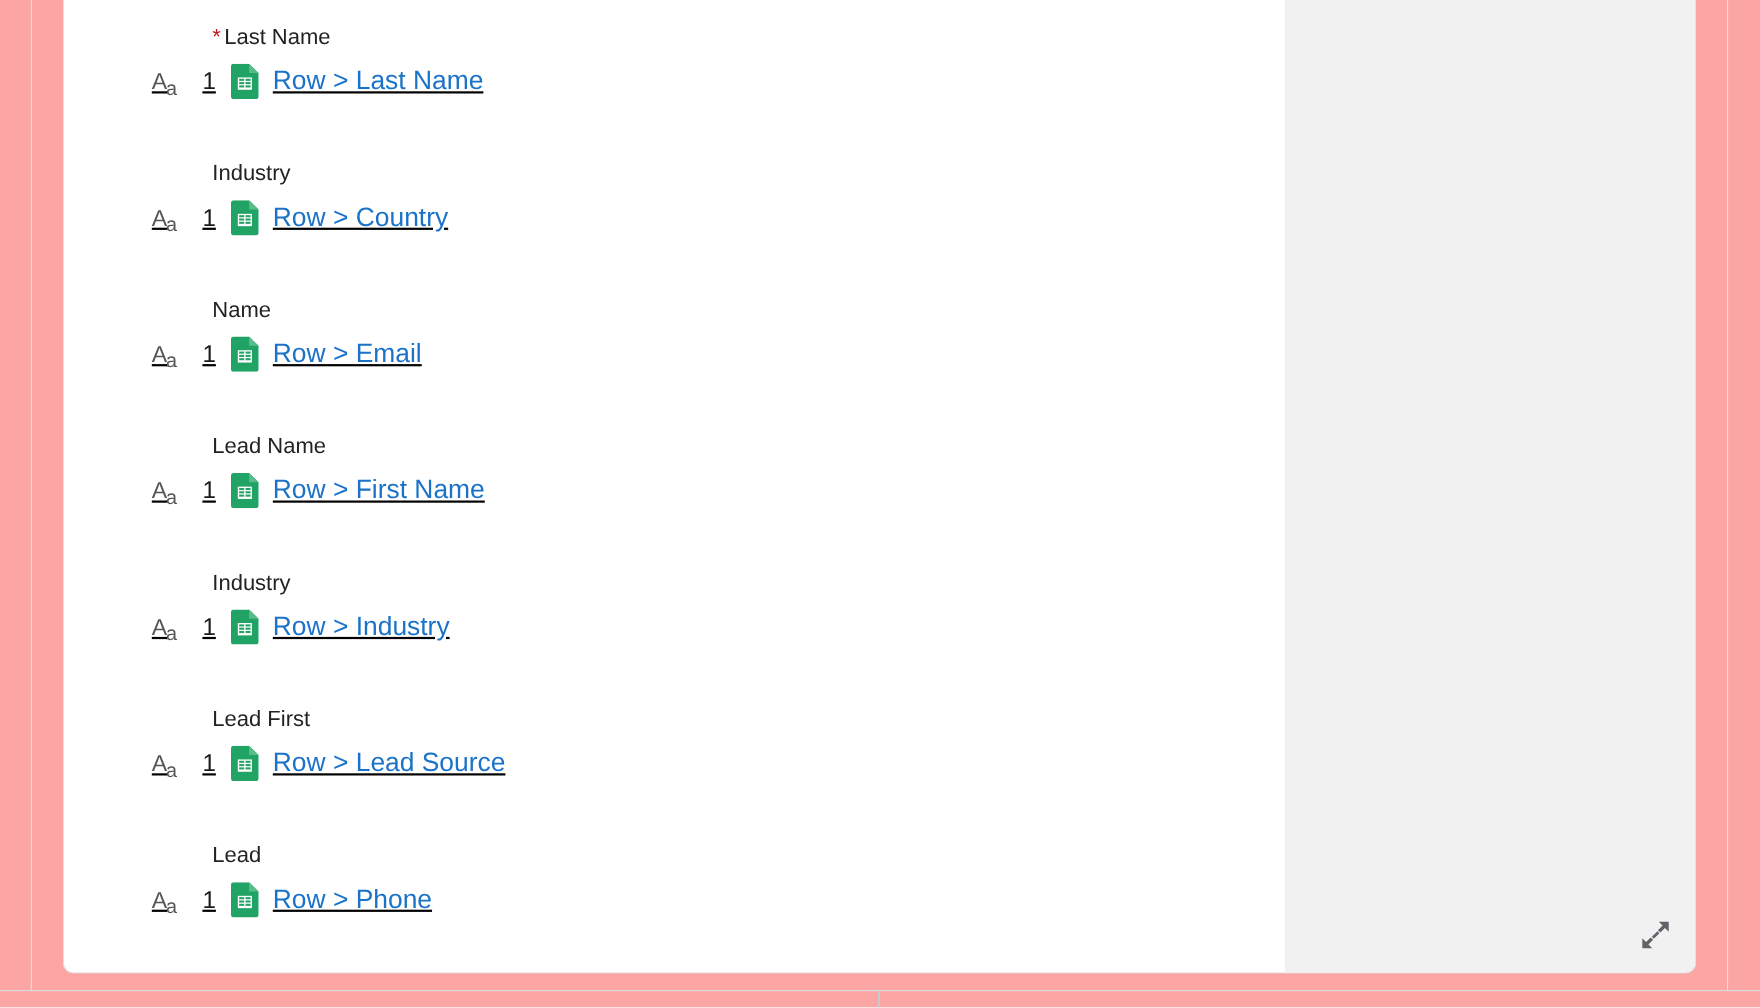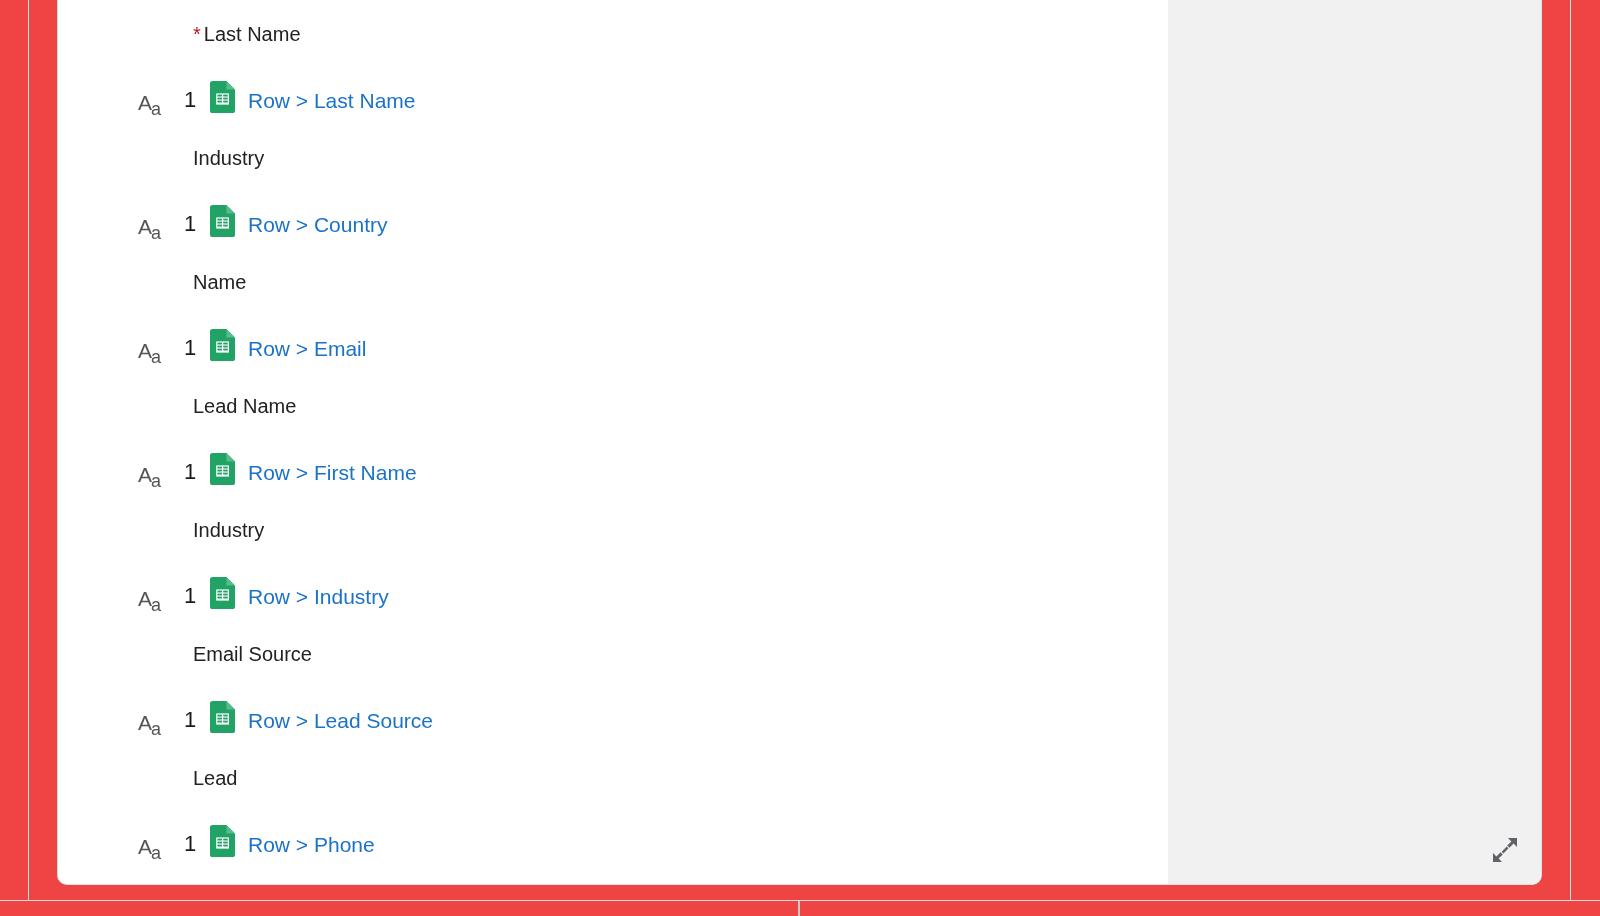--- a/index.html
+++ b/index.html
@@ -11,21 +11,21 @@
     height: 916px;
     overflow: hidden;
     font-family: "Liberation Sans", sans-serif;
     -webkit-font-smoothing: antialiased;
   }
 
   #stage {
     position: relative;
     width: 1600px;
     height: 916px;
-    background: #ef4444;
+    background: #fca5a5;
   }
 
   
   .frame-rule {
     position: absolute;
     top: 0;
     width: 1px;
     height: 901px;
     background: #e2e2e2;
   }
@@ -115,24 +115,25 @@
   .req-star {
     color: #c4161c;
     font-size: 20px;
     margin-right: 3px;
     vertical-align: baseline;
   }
 
   .field-value {
     position: absolute;
     left: 80px;
-    top: 77px;
+    top: 56px;
     display: flex;
-    align-items: flex-end;
+    align-items: center;
     height: 36px;
+    text-decoration: underline;
   }
 
   
   .type-icon {
     color: #555555;
     font-size: 21px;
     line-height: 1;
     width: 40px;
     flex: 0 0 40px;
     white-space: nowrap;
@@ -158,21 +159,21 @@
   
   .sheets-icon {
     width: 26px;
     height: 32px;
     flex: 0 0 26px;
     margin-right: 12px;
     display: block;
   }
 
   .field-link {
-    font-size: 21px;
+    font-size: 24px;
     color: #1a73c8;
     text-decoration: none;
     white-space: nowrap;
     cursor: pointer;
   }
 
   
   .expand-btn {
     position: absolute;
     right: 22px;
@@ -321,21 +322,21 @@
             <rect x="13.2" y="19.6" width="4.6" height="1.9"></rect>
           </g>
         </svg>
       </span>
       <a class="field-link">Row &gt; Industry</a>
     </div>
   </li>
 
   <li class="field-row">
     <div class="field-label">
-      <span>Email Source</span>
+      <span>Lead First</span>
     </div>
     <div class="field-value">
       <span class="type-icon" title="Aa">A<span class="sub">a</span></span>
       <span class="step-number">1</span>
       <span class="sheets-icon">
         <svg width="26" height="32" viewBox="0 0 26 32" aria-hidden="true">
           <path d="M2.6 0 H16.4 L25 8.4 V29.4 A2.6 2.6 0 0 1 22.4 32 H2.6 A2.6 2.6 0 0 1 0 29.4 V2.6 A2.6 2.6 0 0 1 2.6 0 Z" fill="#21a366"></path>
           <path d="M16.4 0 L25 8.4 H16.4 Z" fill="#57bb8a"></path>
           <rect x="6.2" y="12.4" width="12.8" height="11.2" fill="#ffffff"></rect>
           <g fill="#21a366">

